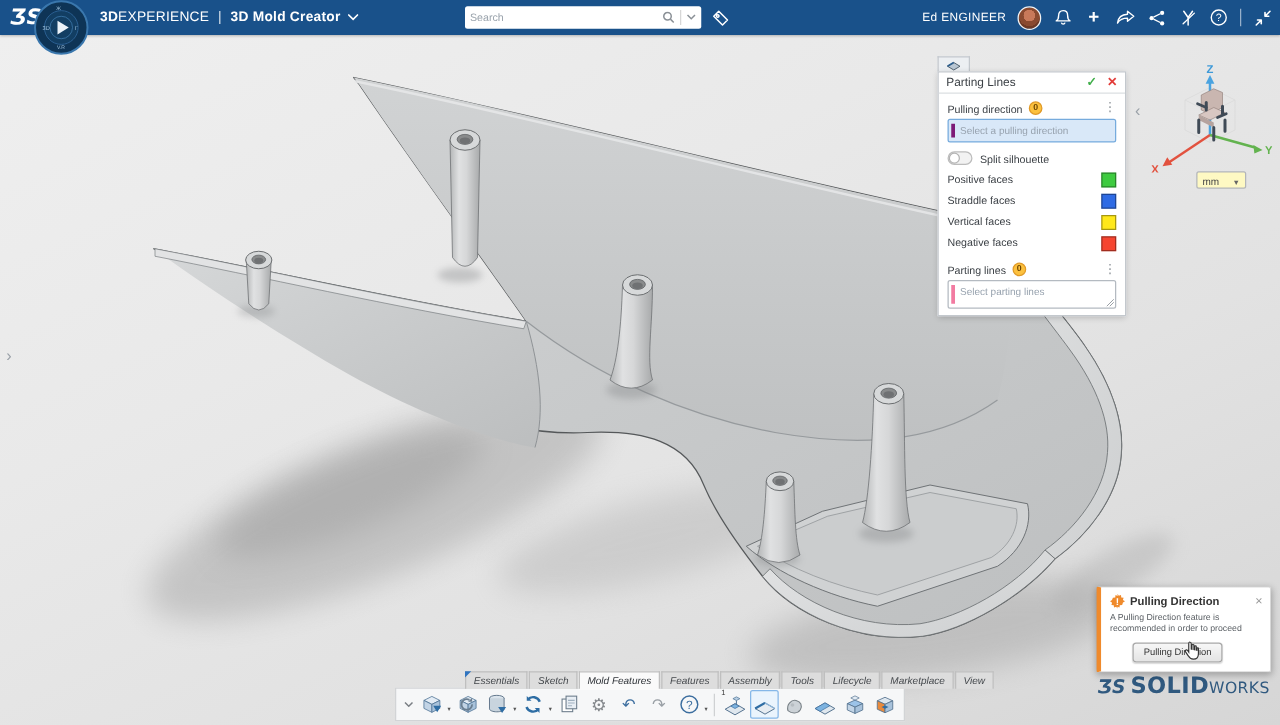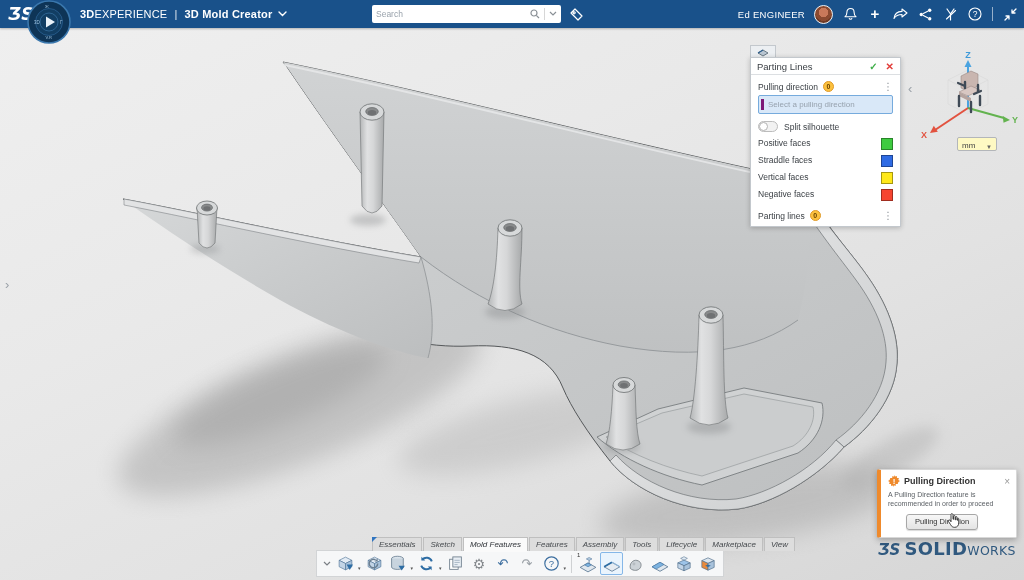--- a/index.html
+++ b/index.html
@@ -356,20 +356,25 @@
         <div class="face-row">
           <span class="pl-label">Negative faces</span>
           <span class="swatch" style="background-color: rgb(246, 69, 48);"></span>
         </div>
       </div>
       <div class="pl-row" style="margin-top:4px;">
         <span class="pl-label">Parting lines</span>
         <span class="badge">0</span>
         <span class="kebab">⋮</span>
       </div>
+      <div class="sel-box sel-parting">
+        <span class="sel-bar" style="background:#f27ba1;"></span>
+        <textarea placeholder="Select parting lines" style=""></textarea>
+        <span class="grip"></span>
+      </div>
     </div>
   </div>
   <span class="edge-chev" style="left:908px;top:82px;">‹</span>
 
   <svg id="triad" viewBox="0 0 100 88">
     <g stroke="#dadada" stroke-width=".7" fill="none">
       <path d="M30 30 50 20l20 10v24L50 64 30 54Z M30 30l20 10 20-10 M50 40v24"></path>
     </g>
     <g>
       <path d="M50 58 50 16" stroke="#4aa3e0" stroke-width="2"></path>

